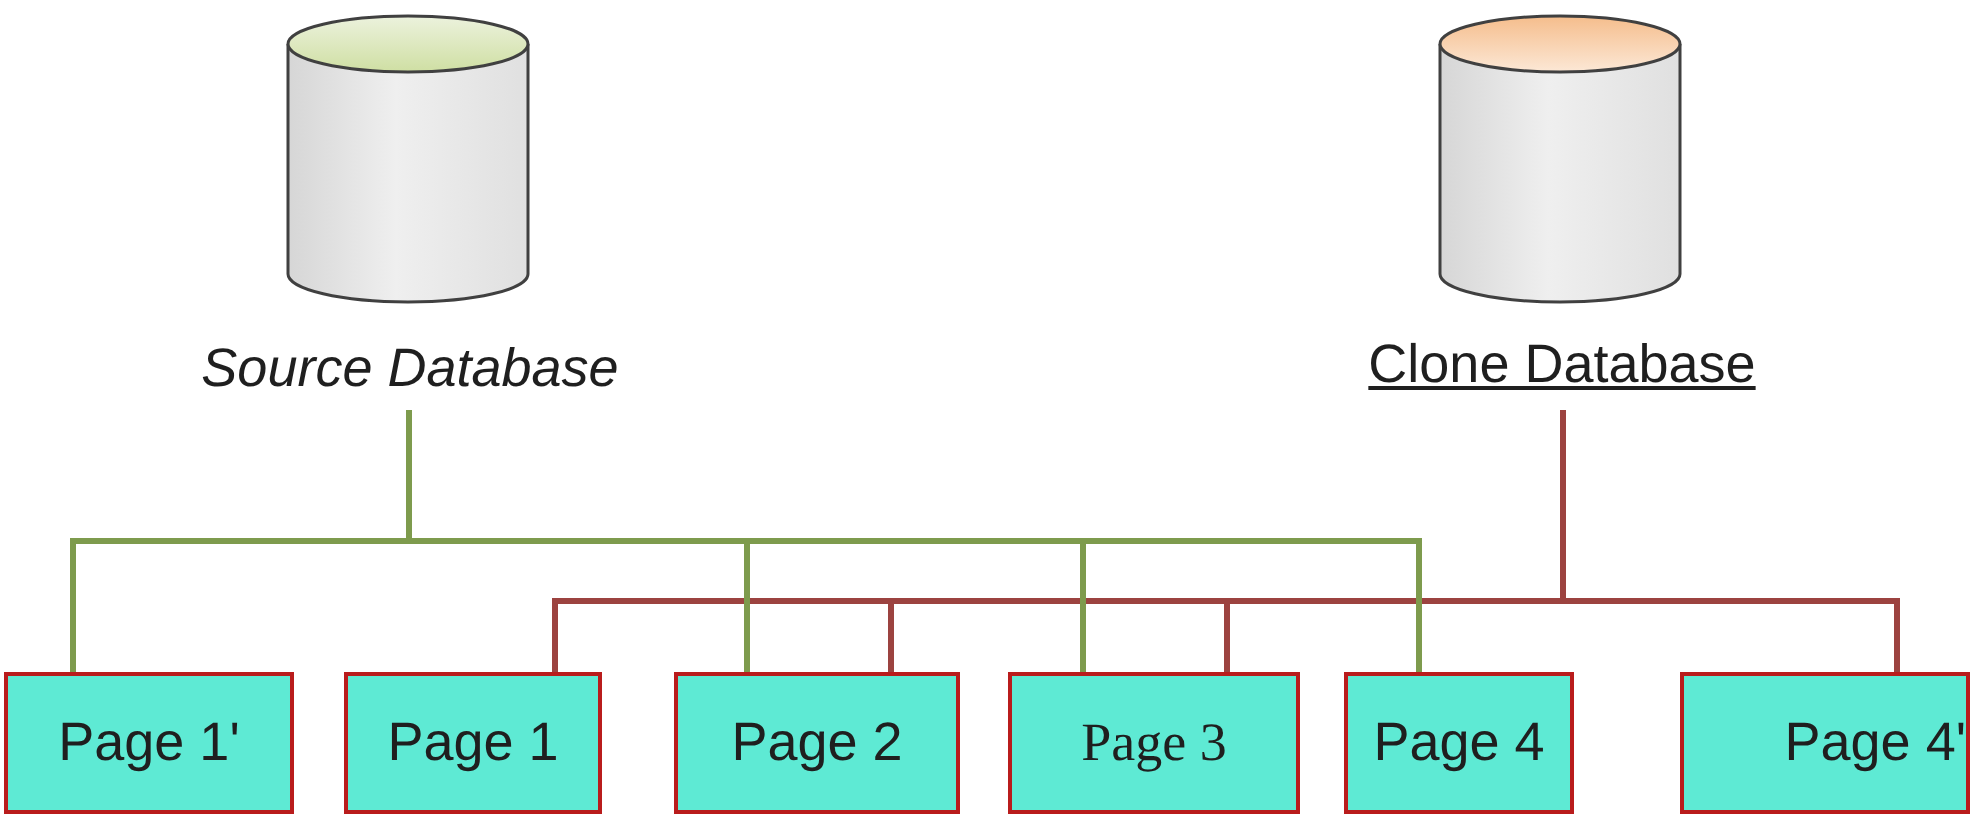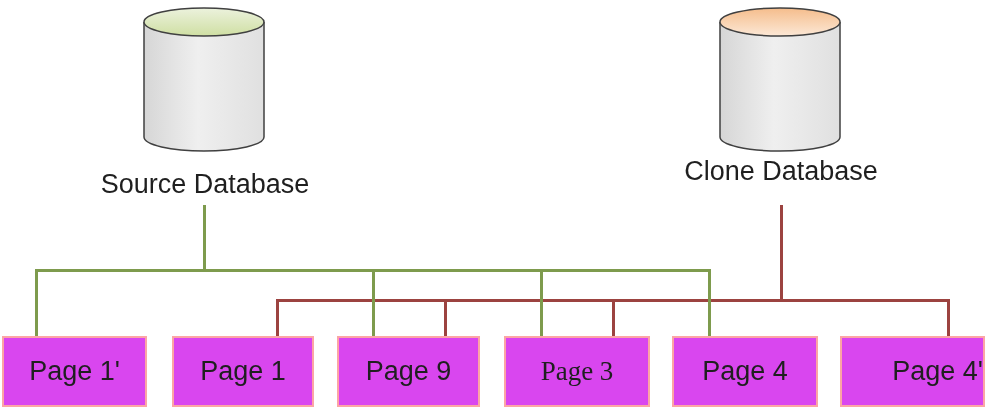--- a/index.html
+++ b/index.html
@@ -19,22 +19,22 @@
     color:#1f1f1f;
     white-space:nowrap;
   }
   .line{position:absolute;}
   .line.green{background:#7e9b4d;}
   .line.red{background:#9c4340;}
   .page-box{
     position:absolute;
     top:336px;height:71px;
     box-sizing:border-box;
-    background:#d946ef;
-    border:2px solid #fca5a5;
+    background:#5eead4;
+    border:2px solid #b91c1c;
     display:flex;align-items:center;justify-content:center;
     font-size:27px;color:#1f1f1f;
     z-index:3;
   }
   .lines-red{z-index:1;}
   .lines-green{z-index:2;}
   .line{z-index:inherit;}
 </style>
 </head>
 <body>
@@ -51,40 +51,40 @@
         </linearGradient>
         <linearGradient id="topGradS" x1="0" y1="0" x2="0" y2="1">
           <stop offset="0" stop-color="#ecf2dd"></stop>
           <stop offset="1" stop-color="#cfdfa3"></stop>
         </linearGradient>
       </defs>
       <path d="M2,18 v115 a60,14 0 0 0 120,0 V18" fill="url(#bodyGradS)" stroke="#404040" stroke-width="1.5"></path>
       <ellipse cx="62" cy="18" rx="60" ry="14" fill="url(#topGradS)" stroke="#404040" stroke-width="1.5"></ellipse>
     </svg>
   </div>
-  <div class="db-label" style="left:75px;top:169px;">Source Database</div>
+  <div class="db-label" style="left:75px;top:169px;font-style:italic;">Source Database</div>
 
   <div class="db-group" style="left:718px;top:4px;">
     <svg width="124" height="150" viewBox="0 0 124 150">
       <defs>
         <linearGradient id="bodyGradC" x1="0" y1="0" x2="1" y2="0">
           <stop offset="0" stop-color="#d6d6d6"></stop>
           <stop offset="0.45" stop-color="#efefef"></stop>
           <stop offset="1" stop-color="#e0e0e0"></stop>
         </linearGradient>
         <linearGradient id="topGradC" x1="0" y1="0" x2="0" y2="1">
           <stop offset="0" stop-color="#f5bd8c"></stop>
           <stop offset="1" stop-color="#fce8d6"></stop>
         </linearGradient>
       </defs>
       <path d="M2,18 v115 a60,14 0 0 0 120,0 V18" fill="url(#bodyGradC)" stroke="#404040" stroke-width="1.5"></path>
       <ellipse cx="62" cy="18" rx="60" ry="14" fill="url(#topGradC)" stroke="#404040" stroke-width="1.5"></ellipse>
     </svg>
   </div>
-  <div class="db-label" style="left:651px;top:156px;">Clone Database</div>
+  <div class="db-label" style="left:651px;top:167px;text-decoration:underline;">Clone Database</div>
 
   <div class="lines-red" style="position:absolute;z-index:1;">
     <div class="line red" style="left:780px;top:205px;width:3px;height:97px;"></div>
     <div class="line red" style="left:276px;top:299px;width:674px;height:3px;"></div>
     <div class="line red" style="left:276px;top:299px;width:3px;height:37px;"></div>
     <div class="line red" style="left:444px;top:302px;width:3px;height:34px;"></div>
     <div class="line red" style="left:612px;top:302px;width:3px;height:34px;"></div>
     <div class="line red" style="left:947px;top:299px;width:3px;height:37px;"></div>
   </div>
 
@@ -93,29 +93,29 @@
     <div class="line green" style="left:35px;top:269px;width:676px;height:3px;"></div>
     <div class="line green" style="left:35px;top:269px;width:3px;height:67px;"></div>
     <div class="line green" style="left:372px;top:272px;width:3px;height:64px;"></div>
     <div class="line green" style="left:540px;top:272px;width:3px;height:64px;"></div>
     <div class="line green" style="left:708px;top:269px;width:3px;height:67px;"></div>
   </div>
 
   <div class="page-box" style="left:2px;width:145px;">
       <span>Page 1'</span>
     </div>
-  <div class="page-box" style="left:172px;width:142px;">
+  <div class="page-box" style="left:172px;width:129px;">
       <span>Page 1</span>
     </div>
   <div class="page-box" style="left:337px;width:143px;">
-      <span>Page 9</span>
+      <span>Page 2</span>
     </div>
   <div class="page-box" style="left:504px;width:146px;font-family:Liberation Serif, serif;">
       <span>Page 3</span>
     </div>
-  <div class="page-box" style="left:672px;width:146px;">
+  <div class="page-box" style="left:672px;width:115px;">
       <span>Page 4</span>
     </div>
   <div class="page-box" style="left:840px;width:145px;justify-content:flex-end;">
       <span>Page 4'</span>
     </div>
 
 </div>
 
 </body></html>

